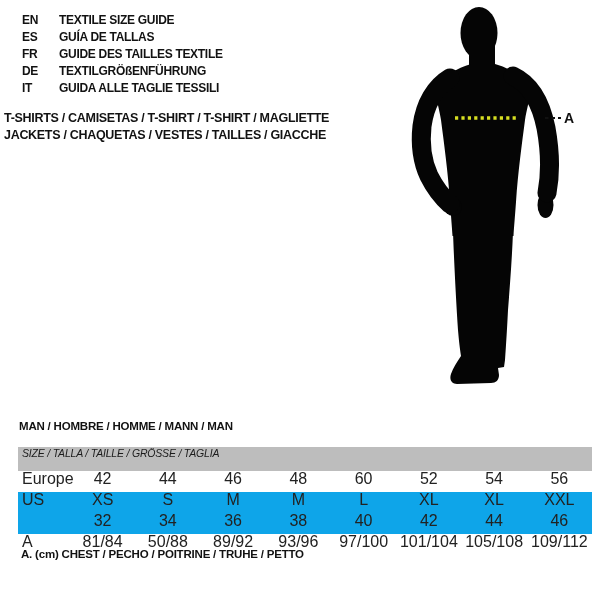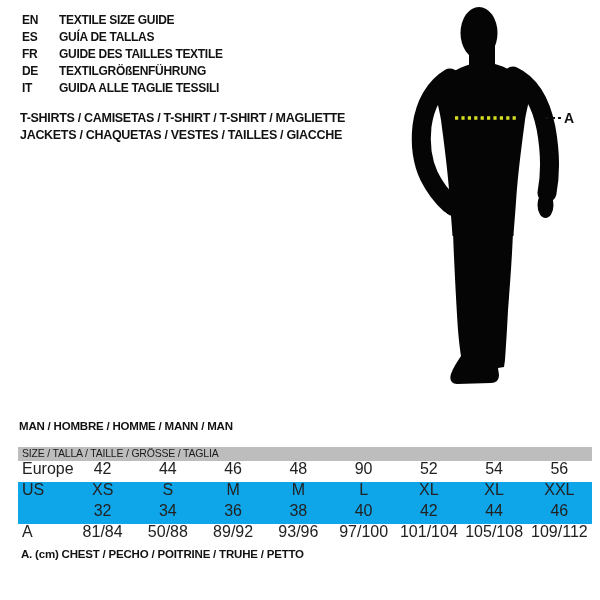--- a/index.html
+++ b/index.html
@@ -9,34 +9,34 @@
   }
   .page{position:relative;width:600px;height:600px;background:#fff;overflow:hidden;}
 
   
   .langs{position:absolute;left:22px;top:11px;}
   .lang-row{display:flex;height:17px;align-items:center;}
   .lang-code{width:37px;font-weight:bold;font-size:12px;letter-spacing:-0.3px;}
   .lang-label{font-weight:bold;font-size:12px;letter-spacing:-0.3px;white-space:nowrap;}
 
   
-  .cats{position:absolute;left:20px;top:110px;line-height:17px;}
+  .cats{position:absolute;left:4px;top:110px;line-height:17px;}
   .cat-line{font-weight:bold;font-size:12.5px;letter-spacing:-0.3px;white-space:nowrap;}
 
   
   .figure{position:absolute;left:395px;top:0;width:205px;height:400px;}
 
   
   .section-title{position:absolute;left:19px;top:420px;font-weight:bold;font-size:11.5px;letter-spacing:-0.2px;}
 
   
   .size-table{position:absolute;left:18px;top:447px;width:574px;}
   .st-header{
-    background:#bdbdbd;height:14px;line-height:13px;
-    padding-left:4px;font-size:10.5px;color:#1c1c1c;letter-spacing:-0.2px;
+    background:#bdbdbd;height:24px;line-height:13px;
+    padding-left:4px;font-size:10.5px;color:#1c1c1c;letter-spacing:-0.2px;font-style:italic;
   }
   .st-row{display:grid;grid-template-columns:52px repeat(8,1fr);height:21px;line-height:16.5px;font-size:16px;color:#222;}
   .st-row.shaded{background:#0ea5e9;}
   .st-label{padding-left:4px;text-align:left;}
   .st-cell{text-align:center;}
 
   
   .footnote{position:absolute;left:21px;top:548px;font-weight:bold;font-size:11.5px;letter-spacing:-0.2px;}
 </style>
 </head>
@@ -107,21 +107,21 @@
 
   <div class="size-table">
     <div class="st-header">SIZE / TALLA / TAILLE / GRÖSSE / TAGLIA</div>
 
     <div class="st-row">
       <div class="st-label">Europe</div>
       <div class="st-cell">42</div>
       <div class="st-cell">44</div>
       <div class="st-cell">46</div>
       <div class="st-cell">48</div>
-      <div class="st-cell">90</div>
+      <div class="st-cell">60</div>
       <div class="st-cell">52</div>
       <div class="st-cell">54</div>
       <div class="st-cell">56</div>
     </div>
 
     <div class="st-row shaded">
       <div class="st-label">US</div>
       <div class="st-cell">XS</div>
       <div class="st-cell">S</div>
       <div class="st-cell">M</div>

